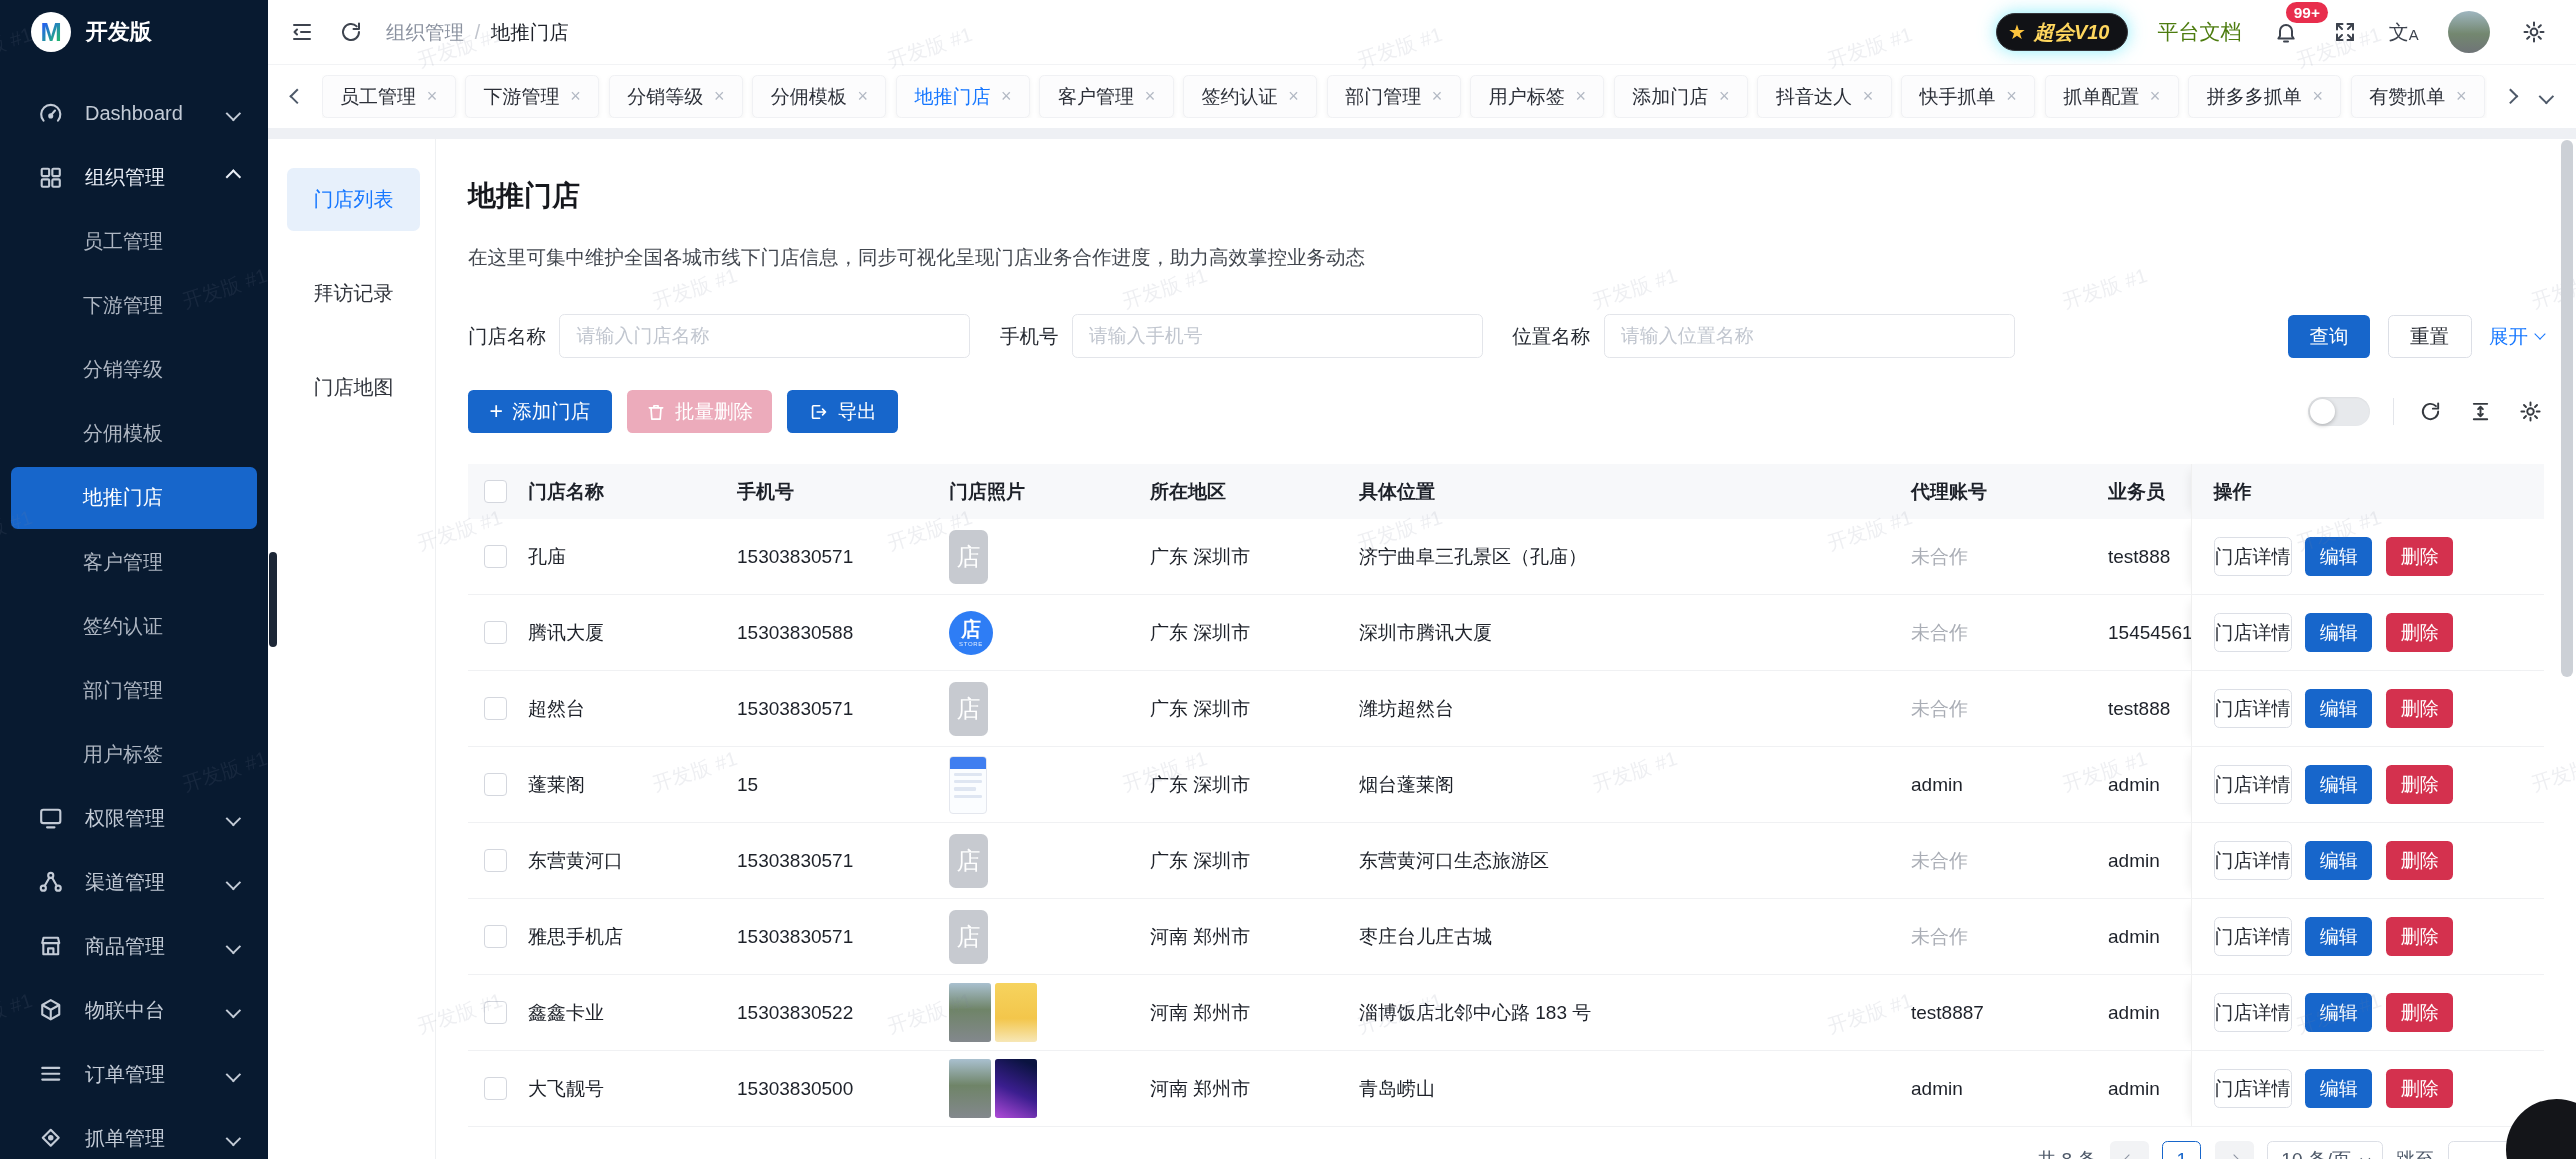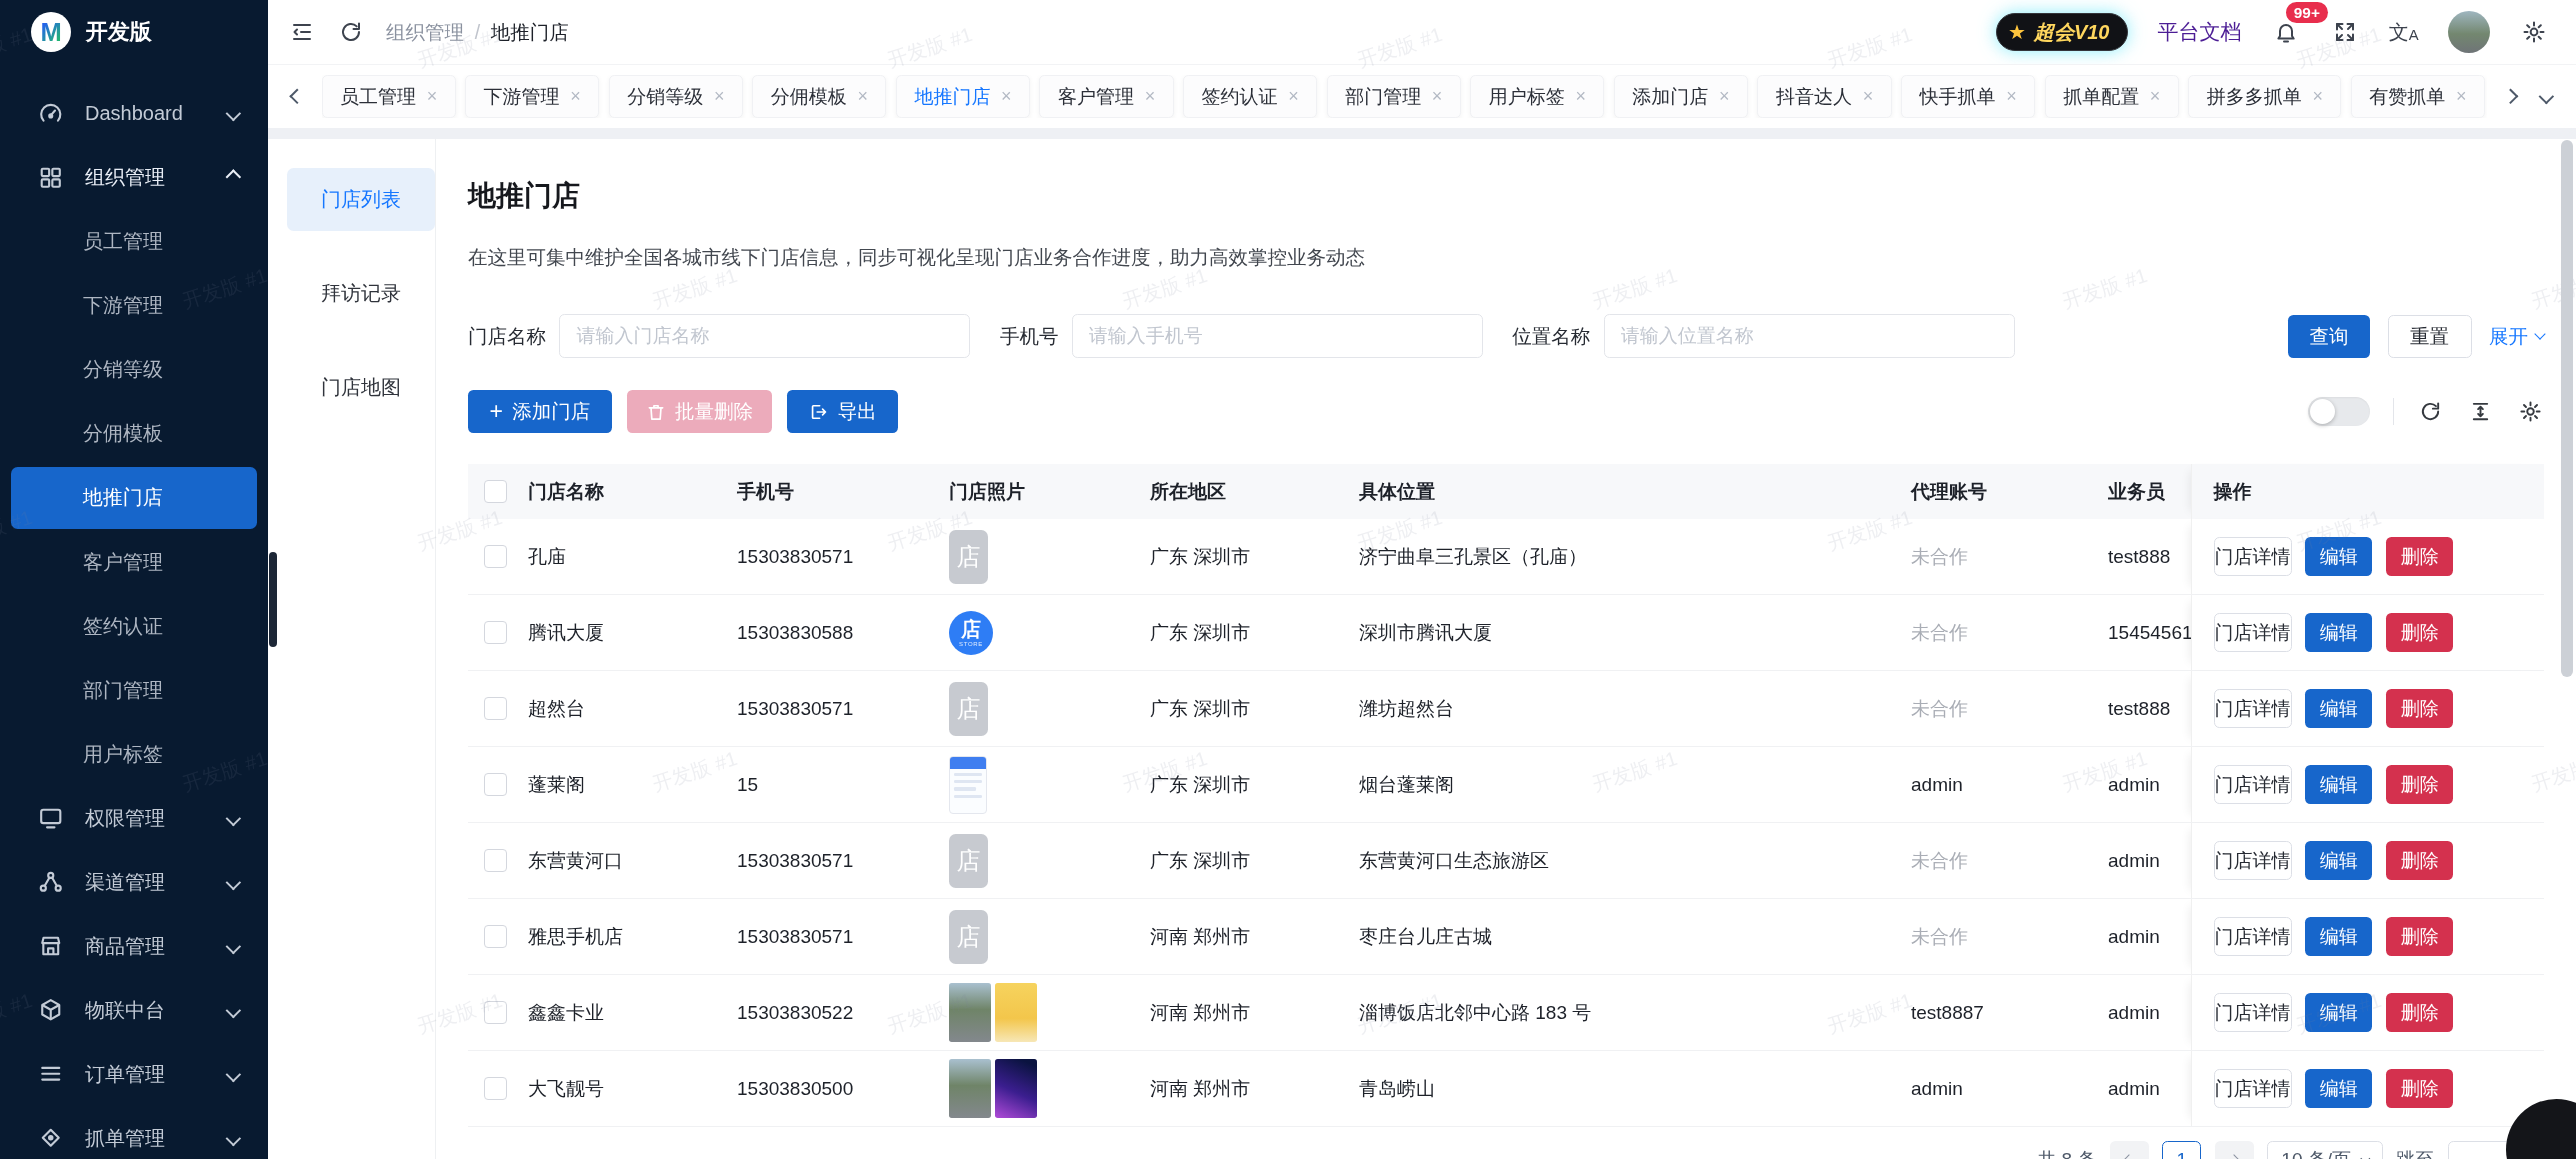--- a/index.html
+++ b/index.html
@@ -36,40 +36,40 @@
   .tb-icon svg { width:24px; height:24px; }
   .breadcrumb { display:flex; align-items:center; gap:10.7px; font-size:19.5px; }
   .crumb-muted { color:#8a919f; }
   .crumb-sep { color:#c0c4cc; }
   .crumb-current { color:#1d2129; }
   .topbar-right { margin-left:auto; display:flex; align-items:center; gap:29.5px; }
   .vip-pill { height:38px; border-radius:19px; background:#111216; border:1.3px solid #34353b; display:flex; align-items:center; gap:8px;
     padding:0 17.5px 0 10.7px; box-shadow:0 0 17.5px rgba(103,232,249,.75); cursor:pointer; }
   .vip-star { color:#ffc53d; font-size:20px; }
   .vip-text { font-size:20px; font-weight:800; font-style:italic; color:#ffd75e; }
-  .docs-link { color:#4c1d95; font-size:21px; cursor:pointer; }
+  .docs-link { color:#4d7c0f; font-size:21px; cursor:pointer; }
   .bell-wrap { position:relative; }
   .badge { position:absolute; top:-14.8px; left:14.8px; background:#e82e4d; color:#fff; font-size:15.4px; font-weight:700;
     border-radius:12px; padding:2.7px 8px; line-height:1; }
   .avatar { width:42px; height:42px; border-radius:50%; background:linear-gradient(180deg,#9fb6c0 0%,#73876f 55%,#6f7478 100%); cursor:pointer; }
 
   
   .tabstrip { height:64px; background:#fff; display:flex; align-items:center; padding:0 17.5px; gap:12px; border-top:0.7px solid #f2f3f5; }
   .tabs-scroll { display:flex; gap:9.4px; overflow:hidden; flex:1; min-width:0; }
   .tab { height:43px; flex-shrink:0; background:#fcfcfd; border:0.7px solid #f0f1f4; border-radius:5.4px; box-shadow:0 1.3px 5.4px rgba(31,35,41,.05);
     display:flex; align-items:center; padding:0 17.5px; font-size:19px; color:#2b2f38; white-space:nowrap; cursor:pointer; }
   .tab.active { color:#1677ff; }
   .tab .x { margin-left:10.7px; color:#b3b9c4; font-size:18px; }
   .tab-arrow { color:#4e5969; flex-shrink:0; cursor:pointer; display:flex; align-items:center; justify-content:center; width:24px; }
 
   
   .content { flex:1; background:#eef0f4; padding-top:10.7px; display:flex; min-height:0; position:relative; }
   .panel { background:#fff; flex:1; display:flex; min-width:0; }
   .subsidebar { width:168px; flex-shrink:0; border-right:0.7px solid #eef0f2; padding-top:29.5px; }
-  .sub-item { width:148px; height:63px; margin:0 0 31px 19px; display:flex; align-items:center; justify-content:center;
+  .sub-item { width:133px; height:63px; margin:0 0 31px 19px; display:flex; align-items:center; justify-content:center;
     font-size:20px; color:#30343c; border-radius:6.7px; cursor:pointer; }
   .sub-item.active { background:#e7f0fb; color:#1677ff; }
 
   .page { flex:1; min-width:0; position:relative; padding:38px 32px 0 32px; overflow:hidden; }
   .page-title { font-size:28px; font-weight:700; color:#16181d; }
   .page-desc { margin-top:29.5px; font-size:19.5px; color:#42474f; }
 
   
   .search-row { margin-top:43px; display:flex; align-items:center; }
   .filter-group { display:flex; align-items:center; margin-right:29.5px; }

